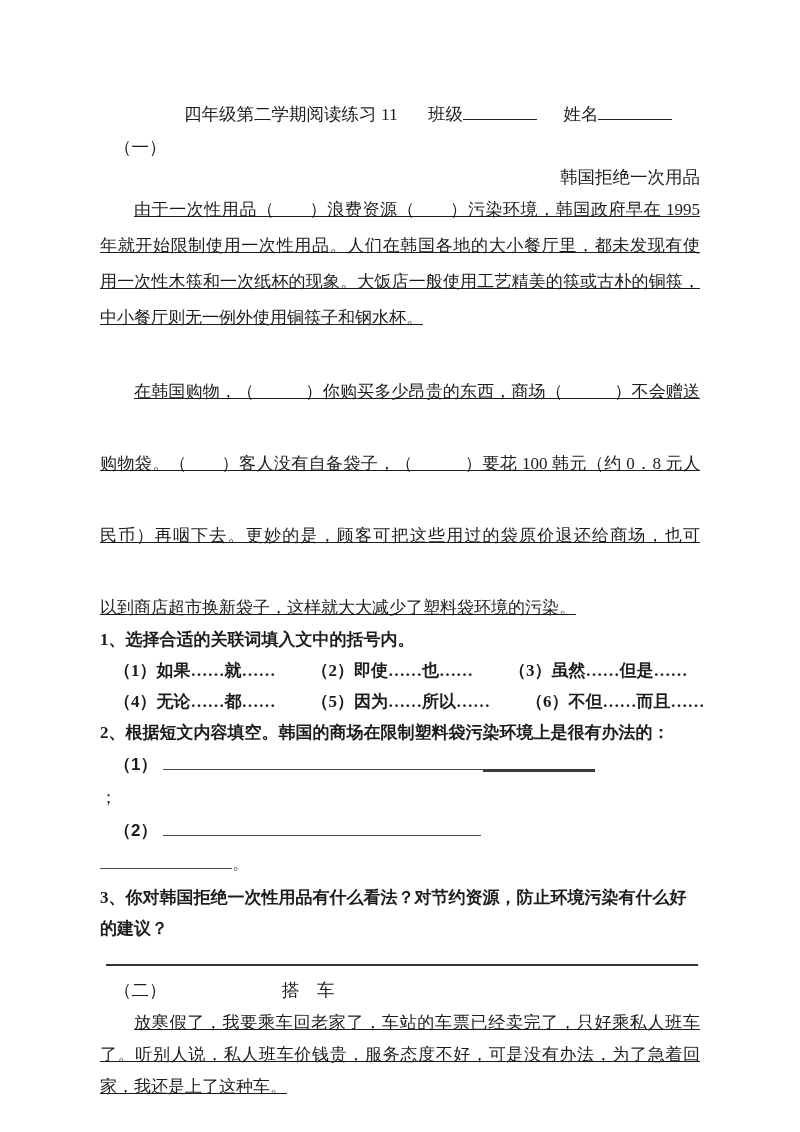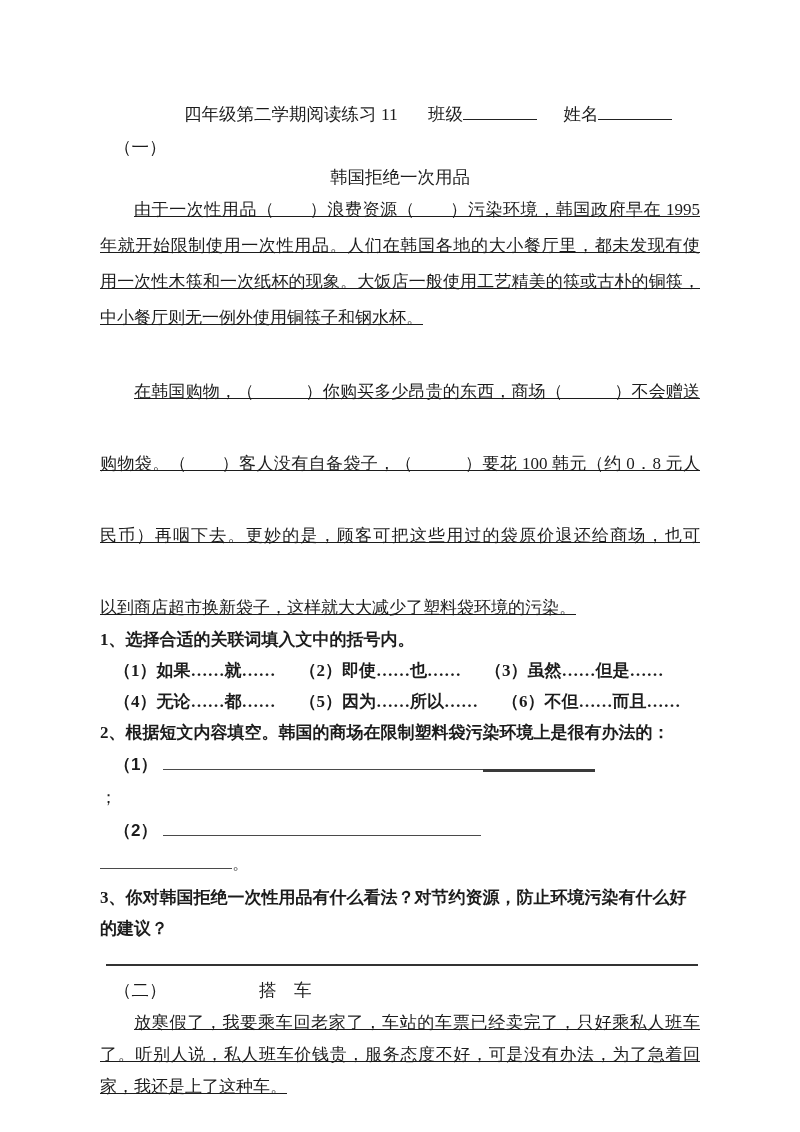--- a/index.html
+++ b/index.html
@@ -10,50 +10,50 @@
   .serif{font-family:"Liberation Serif","DejaVu Serif",serif;}
   
   .sans{font-family:Liberation Serif, serif;}
 
   .header-row{font-size:17.5px;line-height:36px;padding-left:84px;white-space:nowrap;}
   .header-row .gap1{margin-left:26px;}
   .header-row .gap2{margin-left:22px;}
   .write-blank{display:inline-block;width:74px;height:17px;border-bottom:1.6px solid #222;vertical-align:baseline;}
 
   .marker-line{font-size:17.5px;line-height:30px;padding-left:14px;}
-  .passage-heading{font-size:17.5px;line-height:30px;text-align:center;}
+  .passage-heading{font-size:17.5px;line-height:30px;text-align:right;}
 
   .pline{font-size:17px;text-align:justify;text-align-last:justify;text-decoration:underline;}
   .pline.last{text-align-last:left;}
   .pline.indent{text-indent:2em;}
   .passage-a .pline{line-height:36px;}
   .passage-b .pline{line-height:32px;margin-top:40px;}
   .passage-c .pline{line-height:32px;}
 
   .q-label{font-size:17px;font-weight:bold;line-height:31px;}
-  .options-row{display:flex;padding-left:14px;column-gap:24px;font-size:17px;font-weight:bold;line-height:31px;}
+  .options-row{display:flex;padding-left:14px;column-gap:36px;font-size:17px;font-weight:bold;line-height:31px;}
   .options-row .opt{white-space:nowrap;}
 
   .fill-line{font-size:17px;line-height:33px;white-space:nowrap;}
   .fill-line .num{padding-left:14px;font-weight:bold;font-family:"Liberation Sans","DejaVu Sans",sans-serif;}
   .ans-underline{display:inline-block;position:relative;height:19px;border-bottom:1.6px solid #4a4a4a;vertical-align:baseline;margin-left:6px;}
   .u1{width:430px;}
   .u1 .dark-seg{position:absolute;right:-2px;bottom:-2.5px;width:112px;height:0;border-bottom:3px solid #3a3a3a;}
   .u2{width:318px;}
   .u3{width:132px;margin-left:0;}
   .semi-line{font-size:17px;line-height:33px;}
   .tail-line{font-size:17px;line-height:33px;}
 
   .q3-wrap{margin-top:2px;}
 
   .divider{border:0;border-top:2.2px solid #333;width:592px;margin:20px 0 0 6px;}
 
   .section2-head{line-height:33px;margin-top:8px;font-size:17.5px;}
   .section2-head .marker2{padding-left:14px;}
-  .section2-head .title2{margin-left:88px;}
+  .section2-head .title2{margin-left:111px;}
 </style>
 </head>
 <body>
 
 <div class="page">
 
   <div class="header-row sans">
     <span>四年级第二学期阅读练习 11</span>
     <span class="gap1">班级</span><span class="write-blank"></span>
     <span class="gap2">姓名</span><span class="write-blank"></span>

